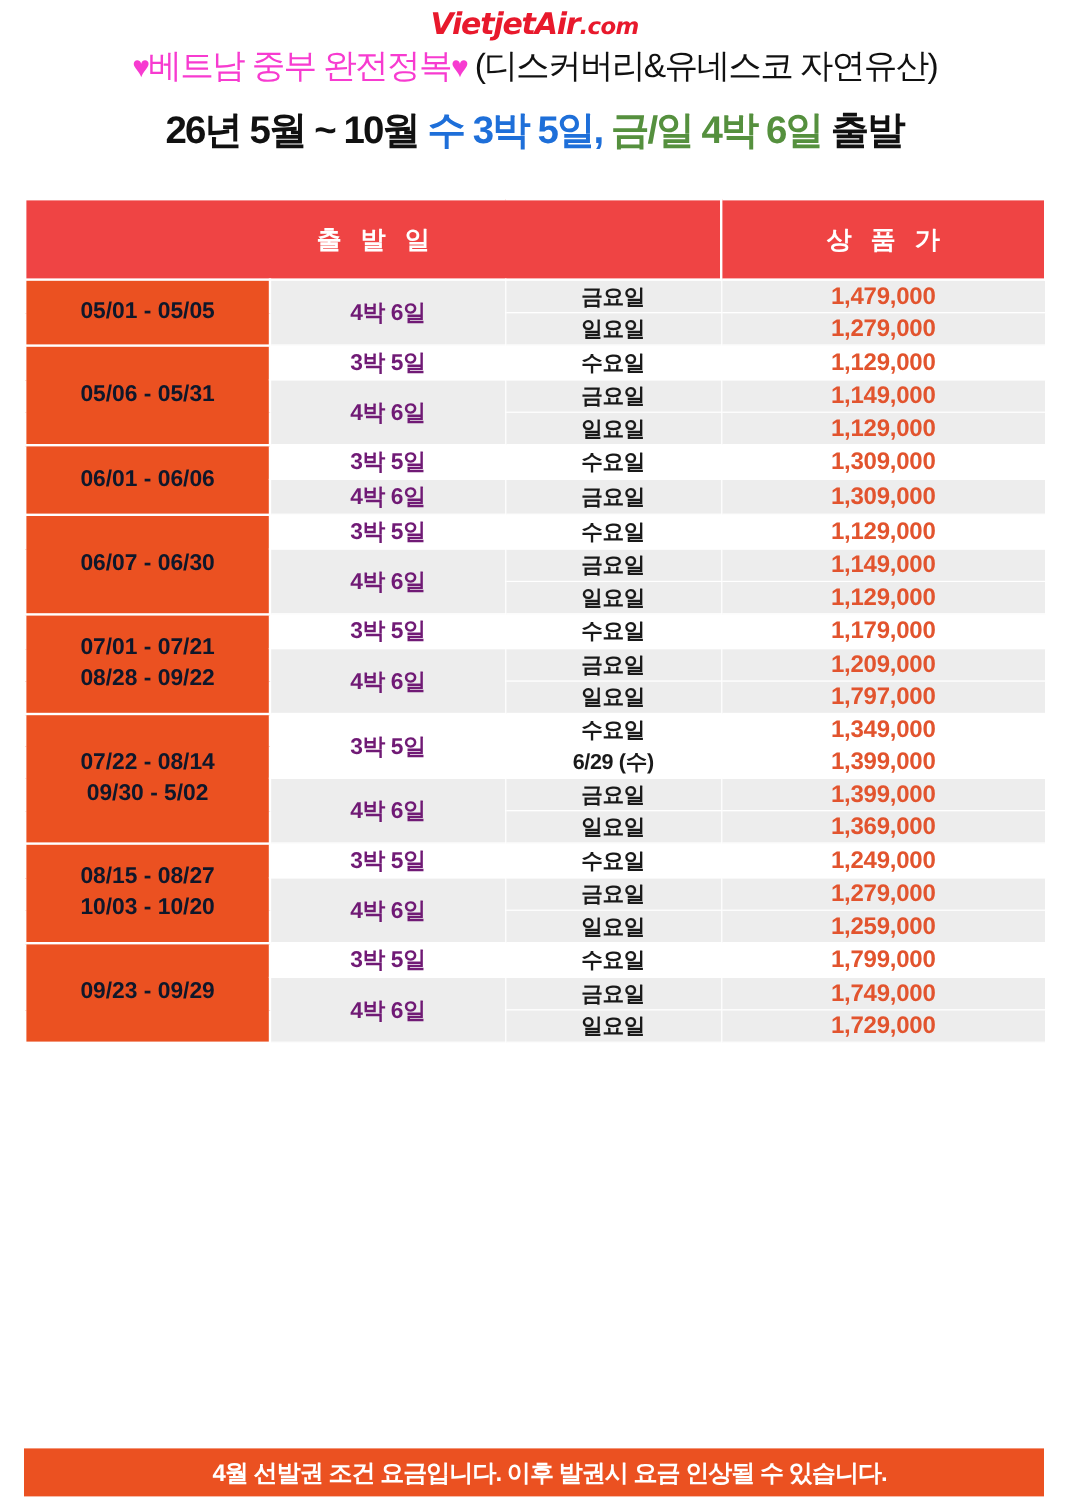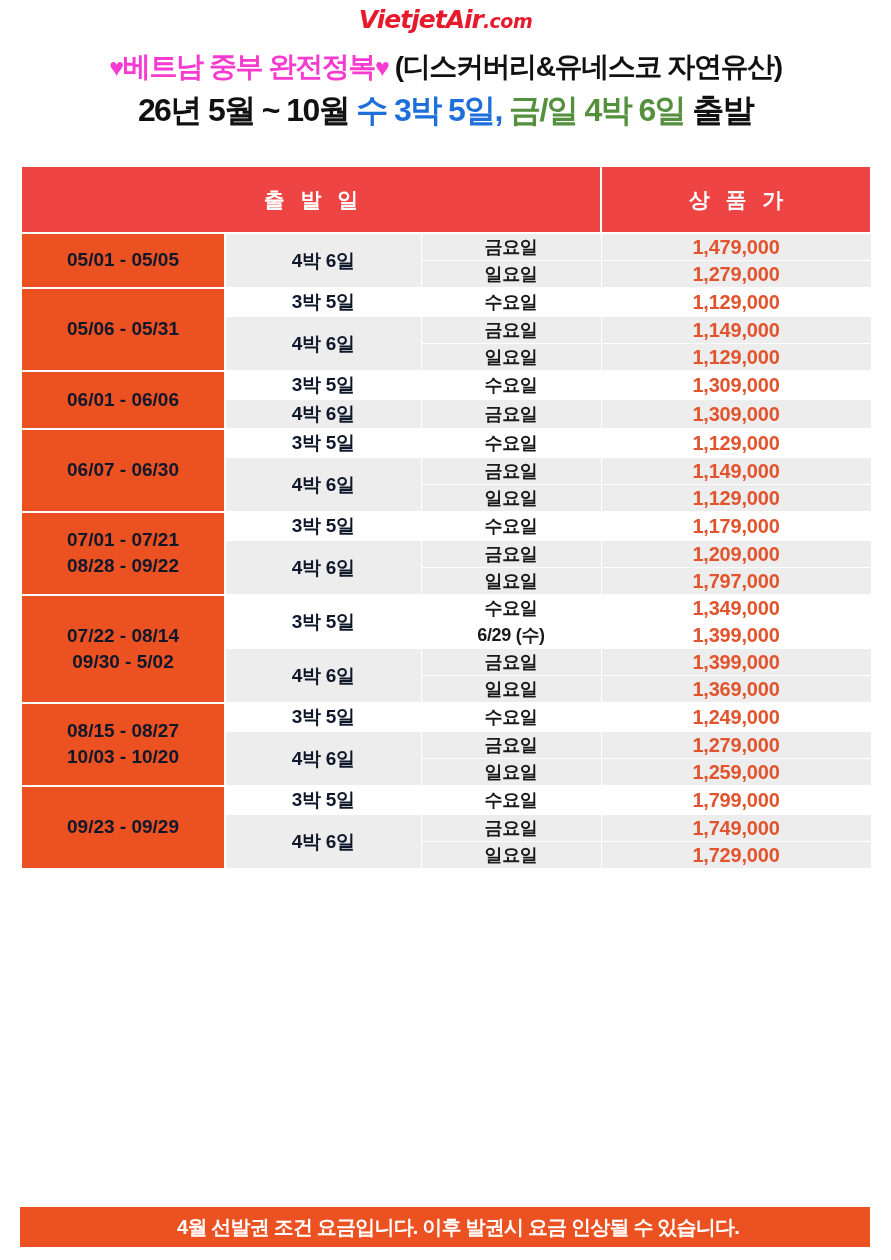--- a/index.html
+++ b/index.html
@@ -39,23 +39,23 @@
     line-height: 1.05;
     display: block;
     text-align: center;
   }
   .brand-logo .brand-sub {
     font-size: 19px;
     letter-spacing: -0.5px;
   }
 
   .title-main {
-    margin-top: 17px;
+    margin-top: 5px;
     font-size: 28px;
-    font-weight: bold;
+    font-weight: normal;
     line-height: 1.2;
     letter-spacing: -1.4px;
     white-space: nowrap;
     color: #111111;
   }
   .title-main .pink {
     color: #F73BD0;
   }
   .heart {
     color: #F73BD0;
@@ -65,21 +65,21 @@
   .title-route {
     margin-top: 3px;
     font-size: 21px;
     font-weight: bold;
     letter-spacing: -1.6px;
     color: #1a1a1a;
     white-space: nowrap;
   }
 
   .title-period {
-    margin-top: 5px;
+    margin-top: 15px;
     font-size: 32px;
     font-weight: bold;
     letter-spacing: -1.6px;
     white-space: nowrap;
     color: #111111;
   }
   .title-period .blue { color: #1E6FD9; }
   .title-period .green { color: #55903E; }
 
   
@@ -126,21 +126,21 @@
   }
 
   td.dur-cell, td.day-cell, td.price-cell {
     text-align: center;
     vertical-align: middle;
     border: 1px solid #ffffff;
     font-weight: bold;
   }
   td.dur-cell {
     font-size: 19px;
-    color: #0f172a;
+    color: #701a75;
     letter-spacing: -0.3px;
   }
   td.day-cell {
     font-size: 18px;
     color: #1a1a1a;
     letter-spacing: -0.3px;
   }
   td.price-cell {
     font-size: 20px;
     color: #E2542E;

